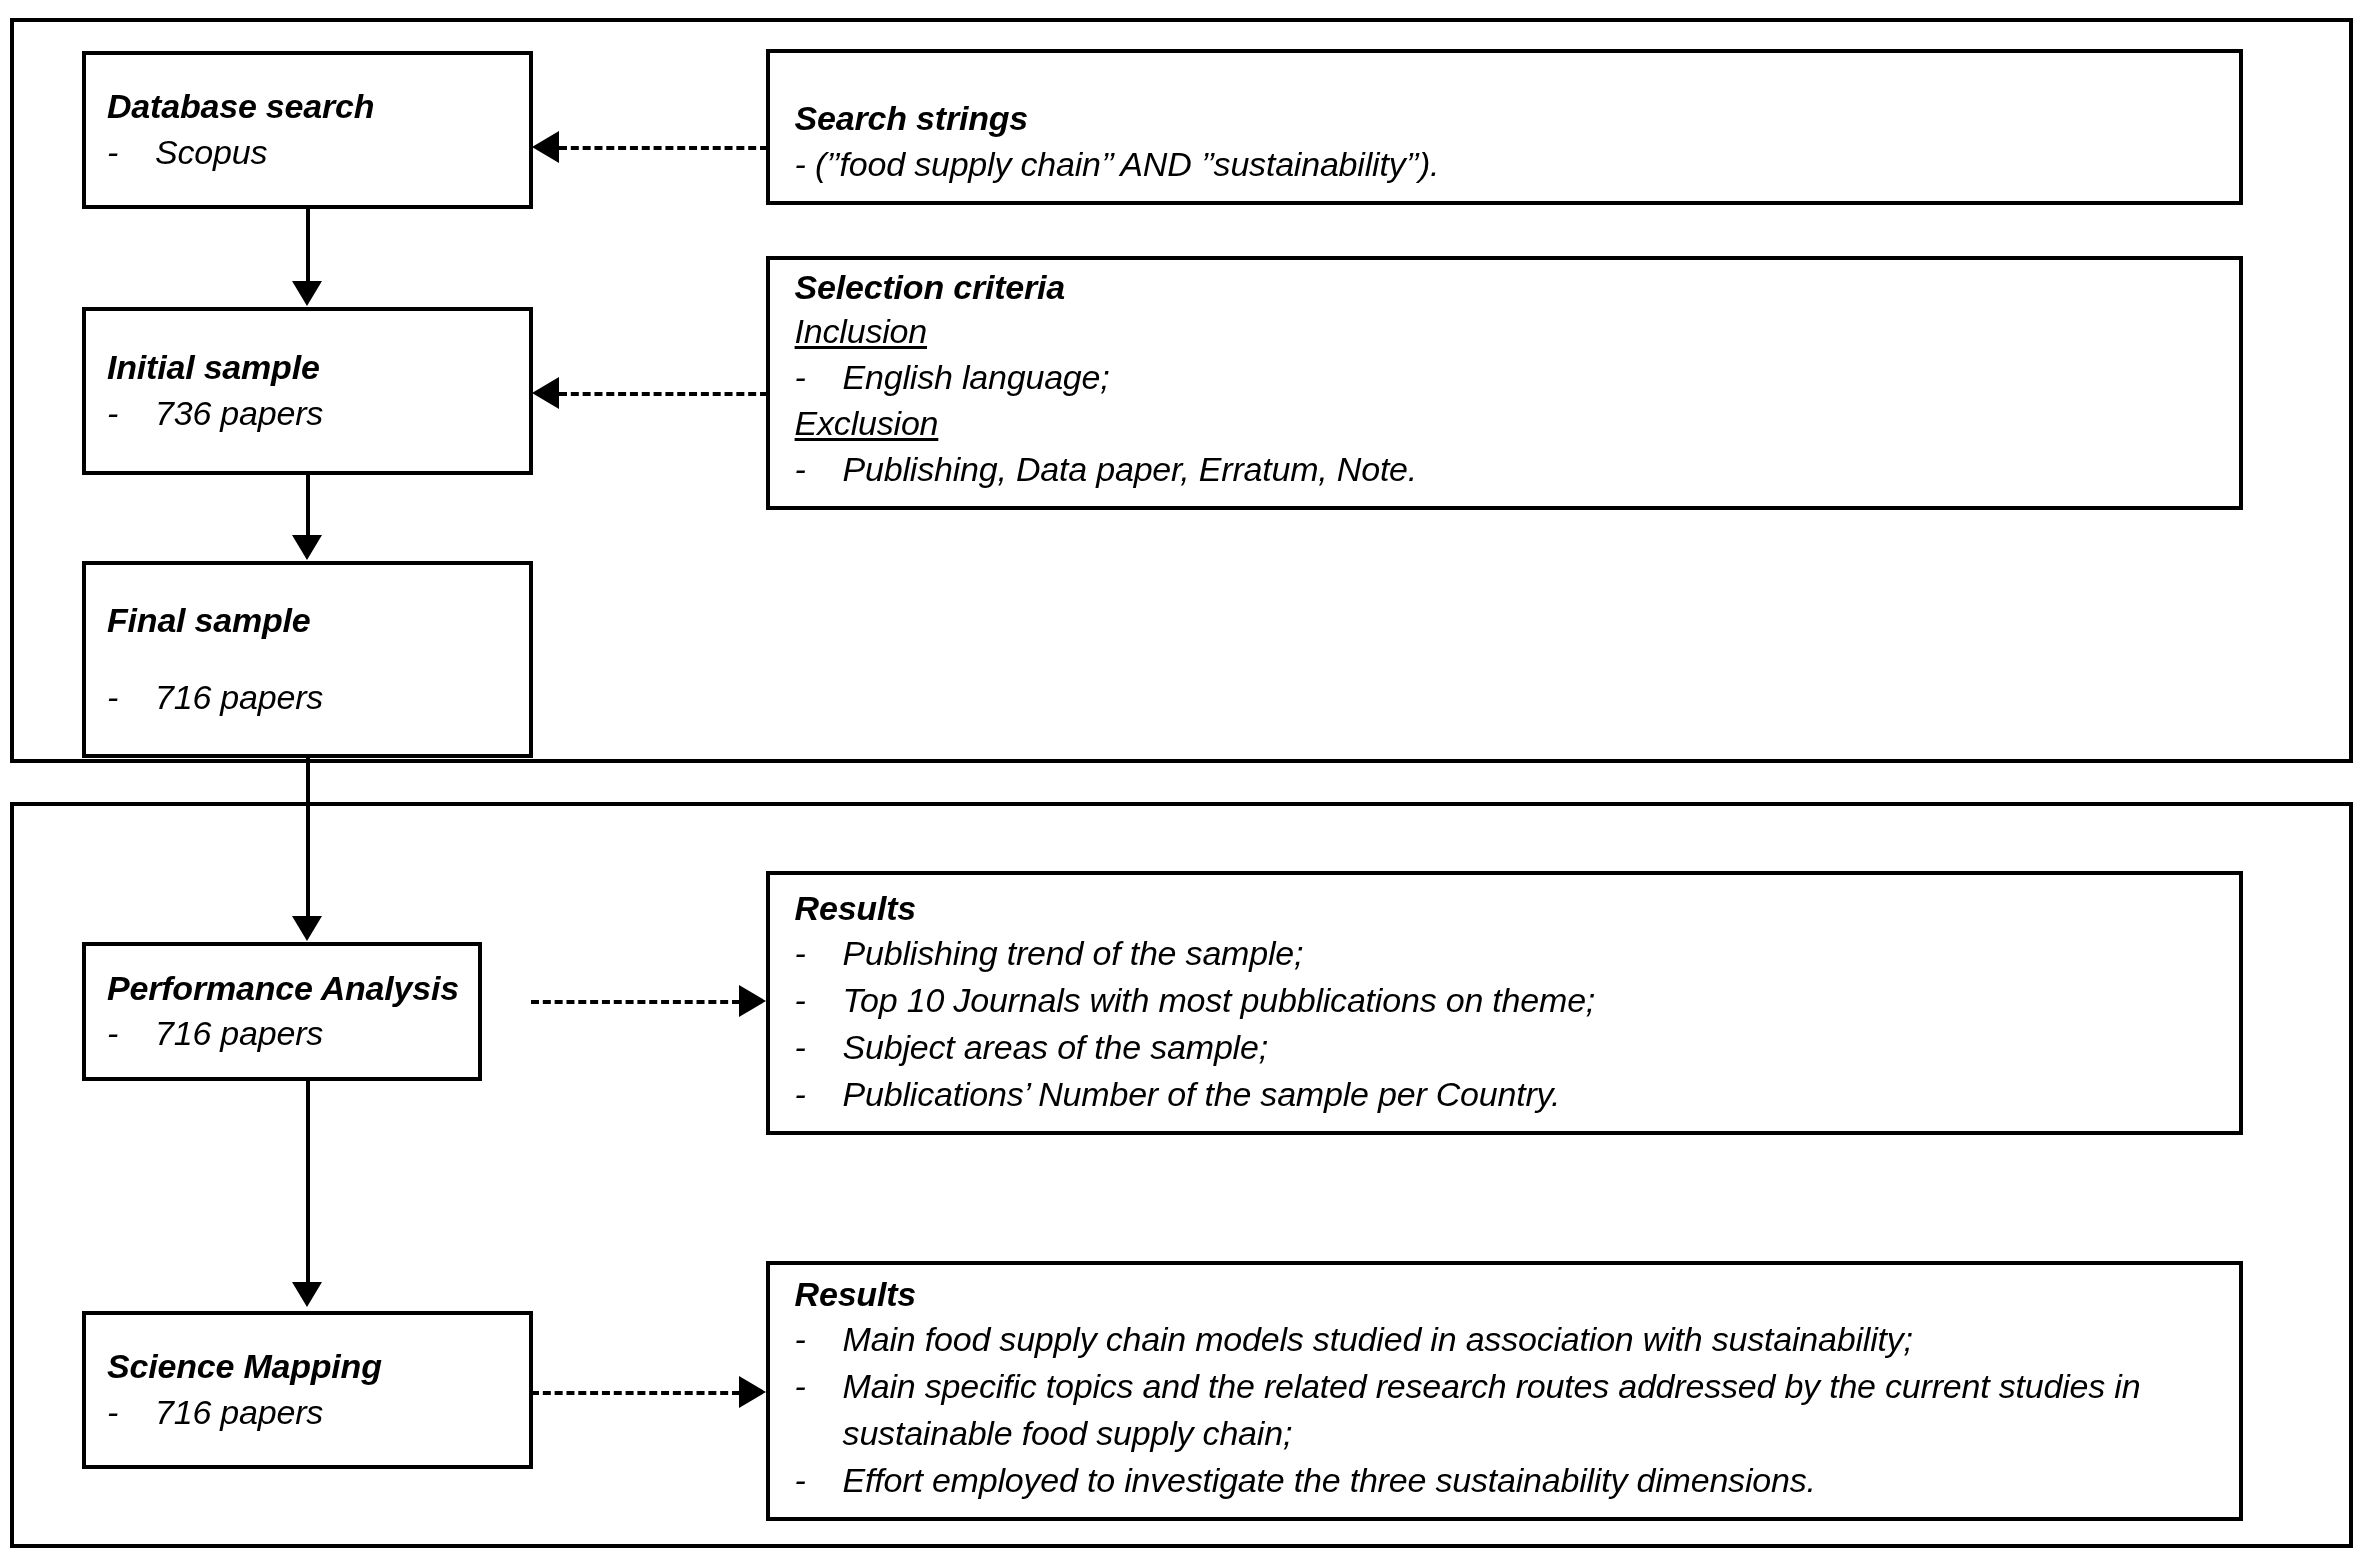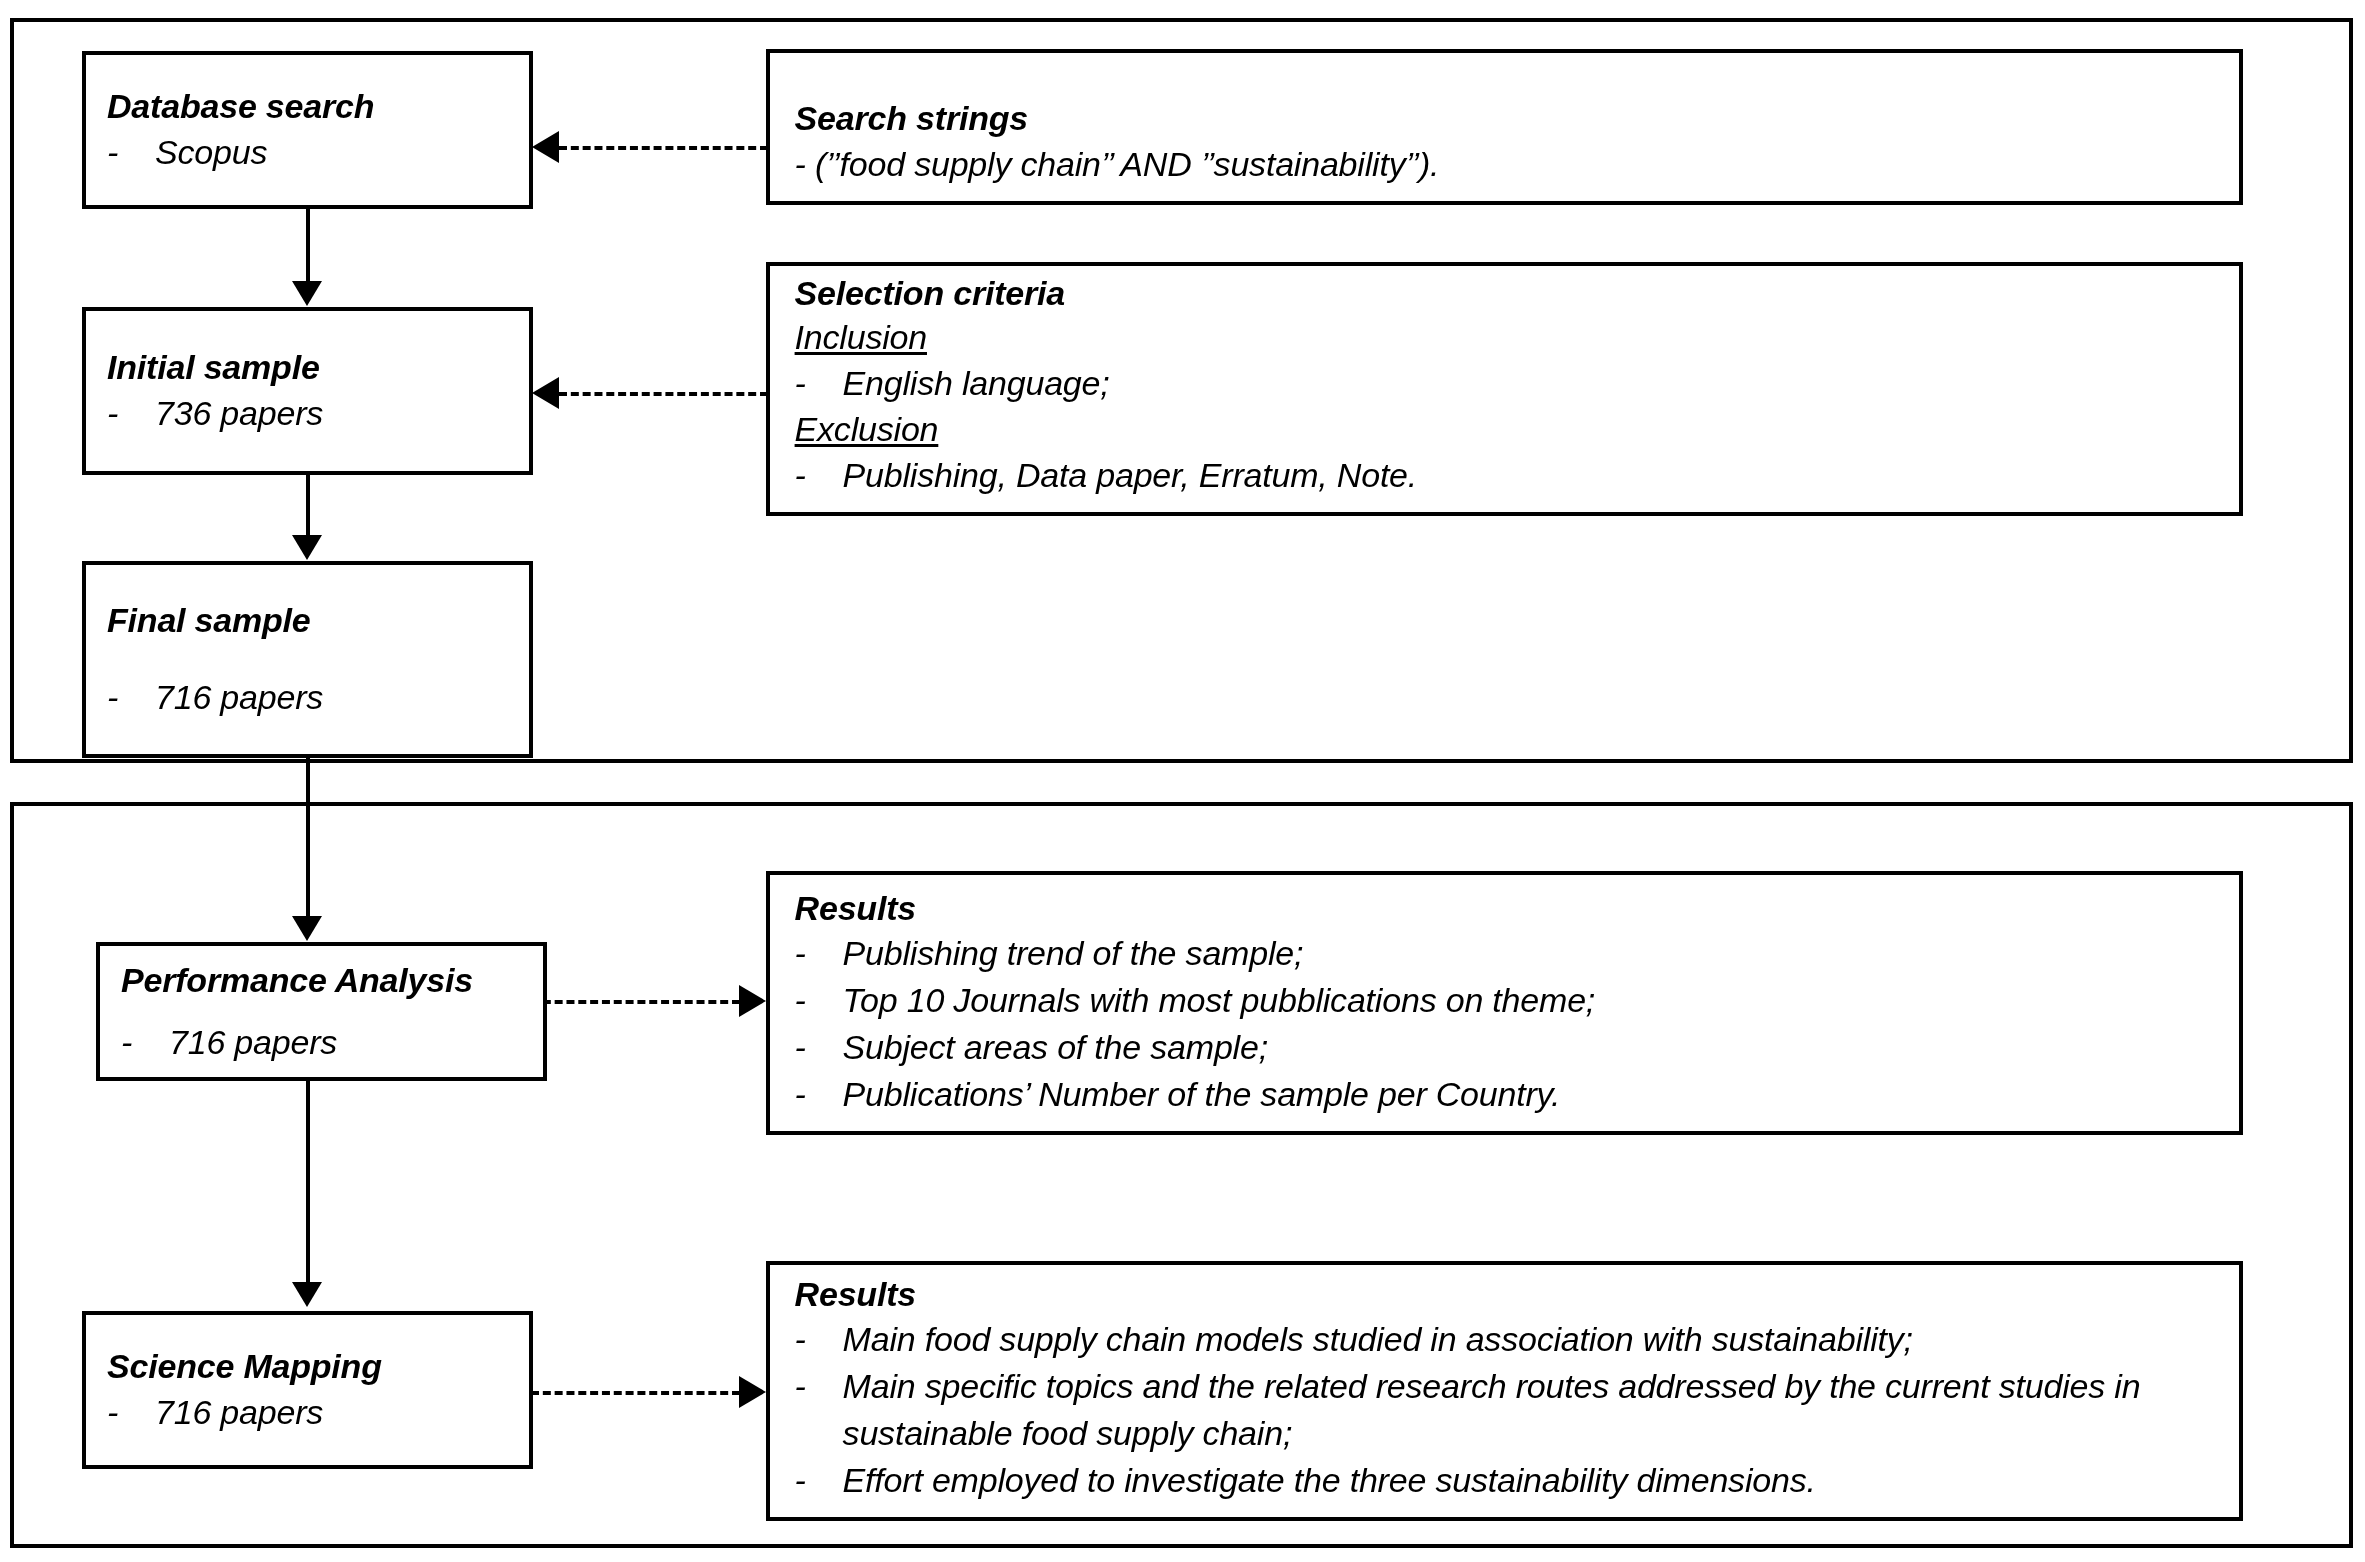--- a/index.html
+++ b/index.html
@@ -164,42 +164,42 @@
   </div>
 
   <div class="box" style="left:82px; top:561px; width:451px; height:197px;gap:32px;">
     <div class="box-title">Final sample</div>
     <div class="bullet-line">
       <span class="bullet-dash">-</span>
       <span class="bullet-text">716 papers</span>
     </div>
   </div>
 
-  <div class="box" style="left:96px; top:942px; width:451px; height:139px;justify-content:space-between;">
+  <div class="box" style="left:82px; top:942px; width:400px; height:139px;">
     <div class="box-title">Performance Analysis</div>
     <div class="bullet-line">
       <span class="bullet-dash">-</span>
       <span class="bullet-text">716 papers</span>
     </div>
   </div>
 
   <div class="box" style="left:82px; top:1311px; width:451px; height:158px;">
     <div class="box-title">Science Mapping</div>
     <div class="bullet-line">
       <span class="bullet-dash">-</span>
       <span class="bullet-text">716 papers</span>
     </div>
   </div>
 
   <div class="box detail" style="left:766px; top:49px; width:1477px; height:156px;">
     <div class="box-title">Search strings</div>
     <div class="plain-line">- (’’food supply chain’’ AND ’’sustainability’’).</div>
   </div>
 
-  <div class="box detail" style="left:766px; top:262px; width:1477px; height:254px;">
+  <div class="box detail" style="left:766px; top:256px; width:1477px; height:254px;">
     <div class="box-title">Selection criteria</div>
 
     <div class="sub-head-wrap">
       <span class="sub-head">Inclusion</span>
     </div>
     <div class="bullet-line">
       <span class="bullet-dash">-</span>
       <span class="bullet-text">English language;</span>
     </div>
 

